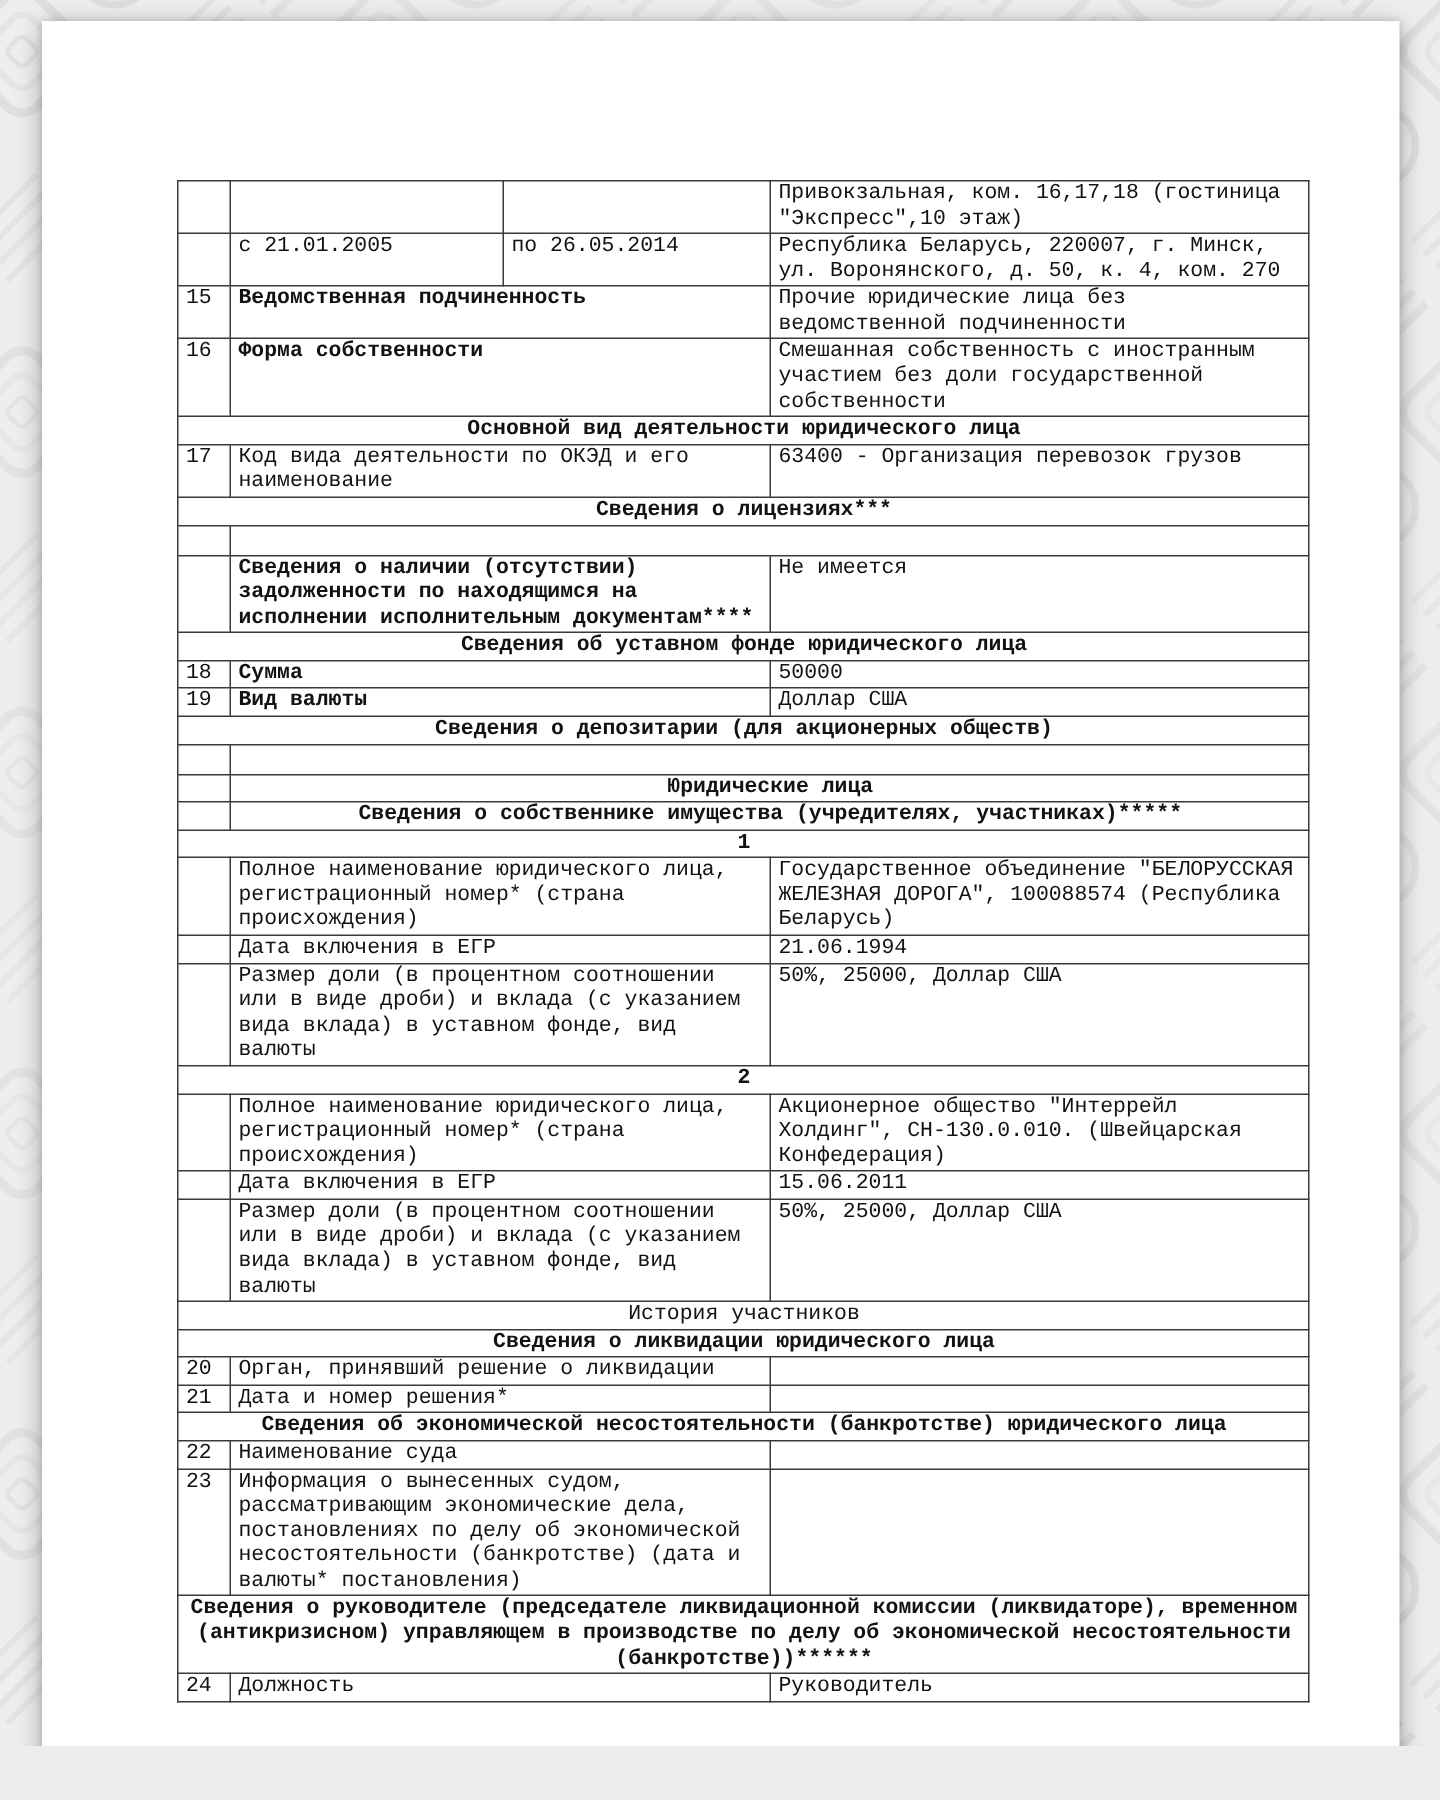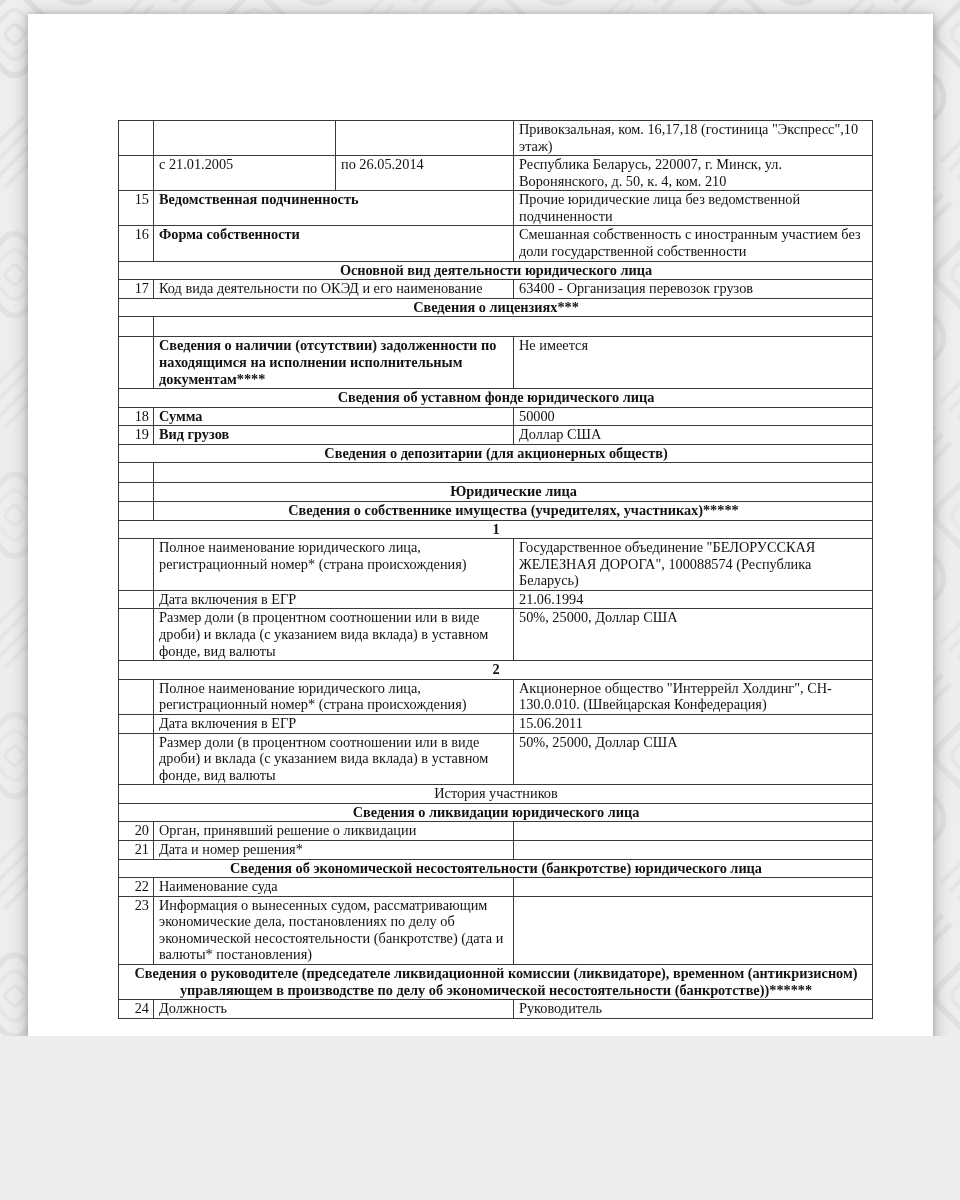--- a/index.html
+++ b/index.html
@@ -2,21 +2,21 @@
 <html><head>
 <meta charset="utf-8">
 <style>
   html, body { margin: 0; padding: 0; }
   body {
     width: 960px; height: 1200px;
     background: #ededed;
     font-family: "Liberation Serif", serif;
     overflow: hidden;
   }
-  .stage { position: relative; width: 960px; height: 1036px; overflow: hidden; }
+  .stage { position: relative; width: 960px; height: 1164px; overflow: hidden; font-family: Liberation Mono, monospace; }
   .bg-pattern-svg { position: absolute; left: 0; top: 0; display: block; }
 
   .paper {
     position: absolute; left: 28px; top: 14px;
     width: 905px; height: 1164px;
     background: #ffffff;
     box-shadow: 0 3px 16px rgba(0,0,0,0.30), 0 0 5px rgba(0,0,0,0.14);
   }
 
   table.doc-table {
@@ -27,21 +27,21 @@
     font-size: 14.3px;
     line-height: 1.16;
     color: #121212;
   }
   table.doc-table td {
     border: 1px solid #3a3a3a;
     padding: 0 4px 1px 5px;
     vertical-align: top;
     overflow: hidden;
   }
-  td.num { text-align: right; padding: 0 1px 1px 1px; }
+  td.num { text-align: left; padding: 0 1px 1px 1px; }
   td.section { text-align: center; }
   td.section.b { font-weight: bold; }
   td.label.b { font-weight: bold; }
   tr.empty td { height: 18px; }
   td.value.blank { }
 </style>
 </head>
 <body>
 
 <div class="stage">
@@ -90,21 +90,21 @@
           <tr class="data4">
             <td class="num"></td>
             <td class="period"></td>
             <td class="period"></td>
             <td class="value">Привокзальная, ком. 16,17,18 (гостиница "Экспресс",10 этаж)</td>
           </tr>
           <tr class="data4">
             <td class="num"></td>
             <td class="period">с 21.01.2005</td>
             <td class="period">по 26.05.2014</td>
-            <td class="value">Республика Беларусь, 220007, г. Минск, ул. Воронянского, д. 50, к. 4, ком. 210</td>
+            <td class="value">Республика Беларусь, 220007, г. Минск, ул. Воронянского, д. 50, к. 4, ком. 270</td>
           </tr>
           <tr class="data">
             <td class="num">15</td>
             <td class="label b" colspan="2">Ведомственная подчиненность</td>
             <td class="value">Прочие юридические лица без ведомственной подчиненности</td>
           </tr>
           <tr class="data">
             <td class="num">16</td>
             <td class="label b" colspan="2">Форма собственности</td>
             <td class="value">Смешанная собственность с иностранным участием без доли государственной собственности</td>
@@ -132,21 +132,21 @@
           <tr class="section">
             <td class="section b" colspan="4">Сведения об уставном фонде юридического лица</td>
           </tr>
           <tr class="data">
             <td class="num">18</td>
             <td class="label b" colspan="2">Сумма</td>
             <td class="value">50000</td>
           </tr>
           <tr class="data">
             <td class="num">19</td>
-            <td class="label b" colspan="2">Вид грузов</td>
+            <td class="label b" colspan="2">Вид валюты</td>
             <td class="value">Доллар США</td>
           </tr>
           <tr class="section">
             <td class="section b" colspan="4">Сведения о депозитарии (для акционерных обществ)</td>
           </tr>
           <tr class="empty">
             <td class="num"></td>
             <td class="value blank" colspan="3"></td>
           </tr>
           <tr class="section">

